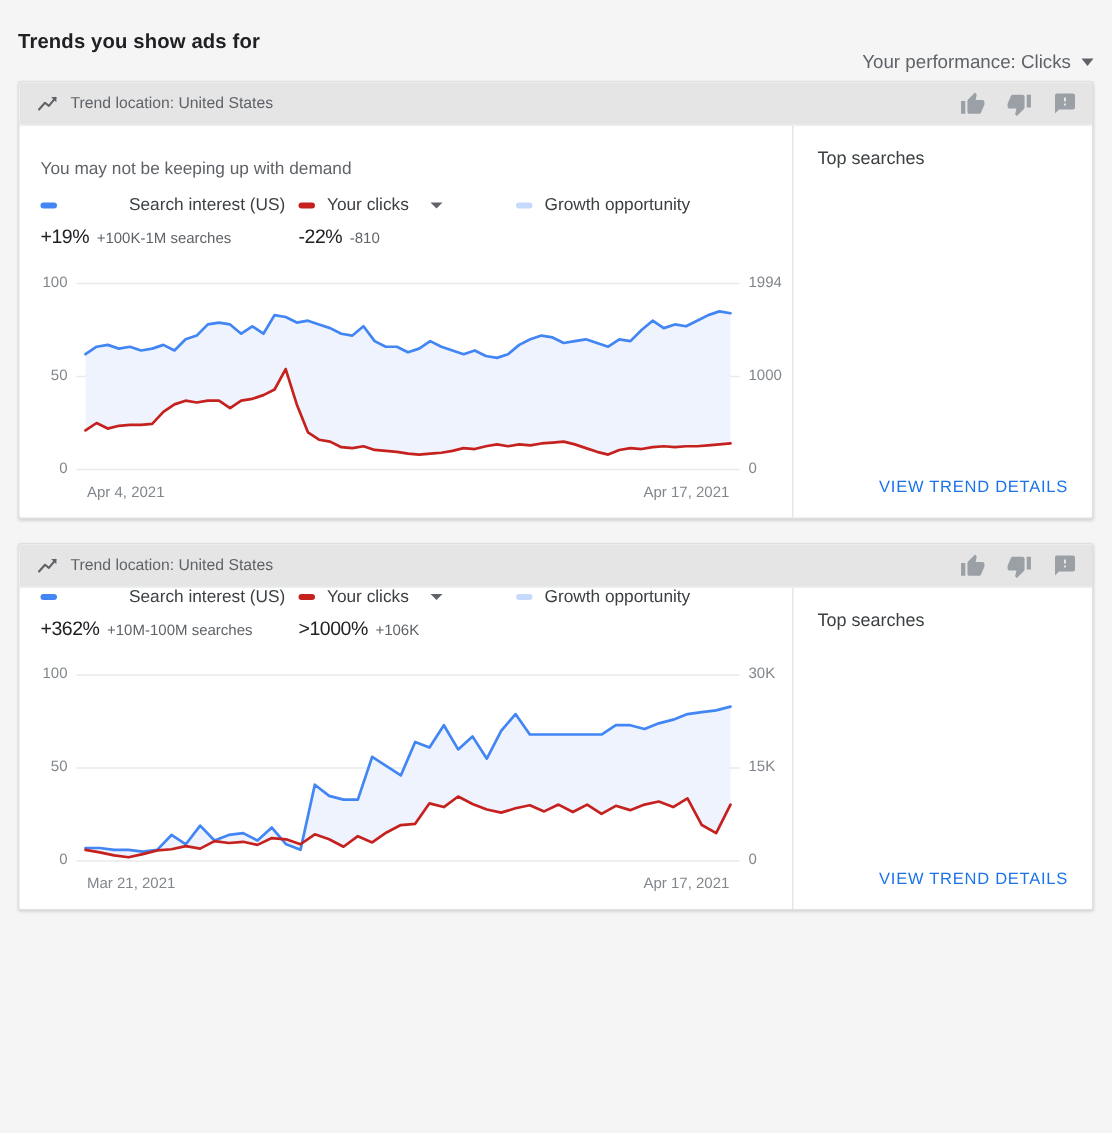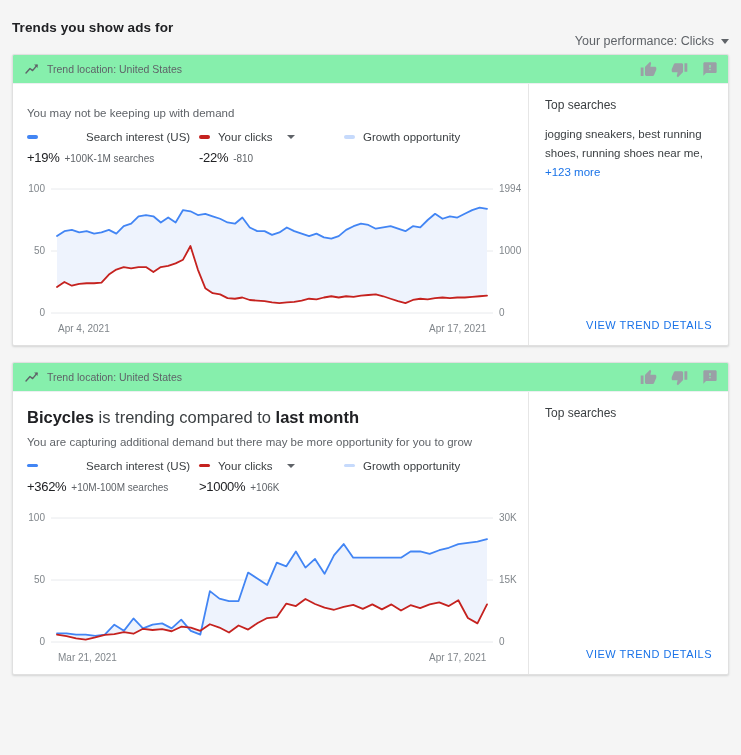--- a/index.html
+++ b/index.html
@@ -35,21 +35,21 @@
   .card {
     background: #fff;
     border: 1px solid #e0e0e0;
     border-radius: 2px;
     margin: 0 12px 16px 12px;
     box-shadow: 0 1px 2px rgba(60,64,67,.18);
     overflow: hidden;
   }
   .card-topbar {
     height: 29px;
-    background: #86efac;
+    background: #e5e5e5;
     border-bottom: 1px solid #eceff1;
     display: flex; align-items: center; justify-content: space-between;
     padding: 0 10px 0 12px;
   }
   .loc { display: flex; align-items: center; gap: 8px; font-size: 10.5px; color: #5f6368; }
   .trend-icon { display: block; }
   .topbar-actions { display: flex; align-items: center; gap: 14px; }
   .act-icon { display: block; cursor: pointer; }
 
   .card-body { display: flex; }
@@ -189,23 +189,20 @@
               <div class="axis-label" style="left: 0px; width: 32px; text-align: right; top: 8px;">100</div>
               <div class="axis-label" style="left: 486px; top: 8px;">1994</div>
               <div class="axis-label" style="left: 45px; top: 148px;">Apr 4, 2021</div>
               <div class="axis-label" style="left: 416px; top: 148px;">Apr 17, 2021</div>
             </div>
 
       </div>
 
       <div class="right-col">
         <div class="top-searches-title">Top searches</div>
-        <div class="top-searches-body">
-          <span>jogging sneakers, best running shoes, running shoes near me, </span><span class="more-link">+123 more</span>
-        </div>
         <div class="view-details">VIEW TREND DETAILS</div>
       </div>
 
     </div>
   </div>
       <div class="card">
 
     <div class="card-topbar">
       <div class="loc">
         <svg class="trend-icon" width="14" height="12" viewBox="0 0 14 12">
@@ -224,26 +221,20 @@
         <svg class="act-icon" width="16" height="16" viewBox="0 0 24 24" fill="#9aa0a6">
           <path d="M20 2H4c-1.1 0-1.99.9-1.99 2L2 22l4-4h14c1.1 0 2-.9 2-2V4c0-1.1-.9-2-2-2zm-7 12h-2v-2h2v2zm0-4h-2V6h2v4z"></path>
         </svg>
       </div>
     </div>
 
     <div class="card-body">
 
       <div class="left-col">
 
-        <div class="headline-block">
-          <div class="headline">
-            <b>Bicycles</b><span> is trending compared to </span><b>last month</b>
-          </div>
-          <div class="subline">You are capturing additional demand but there may be more opportunity for you to grow</div>
-        </div>
 
         <div class="metrics-wrap">
           <div class="legend-row">
             <div class="legend-item si">
               <span class="swatch" style="background: rgb(66, 133, 244);"></span>
               <span>Search interest (US)</span>
             </div>
             <div class="legend-item yc">
               <span class="swatch" style="background: rgb(197, 34, 31);"></span>
               <span>Your clicks</span>

